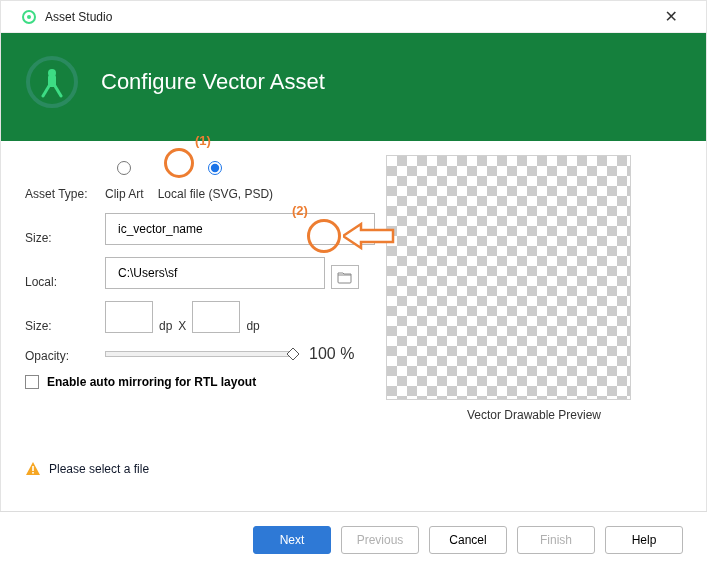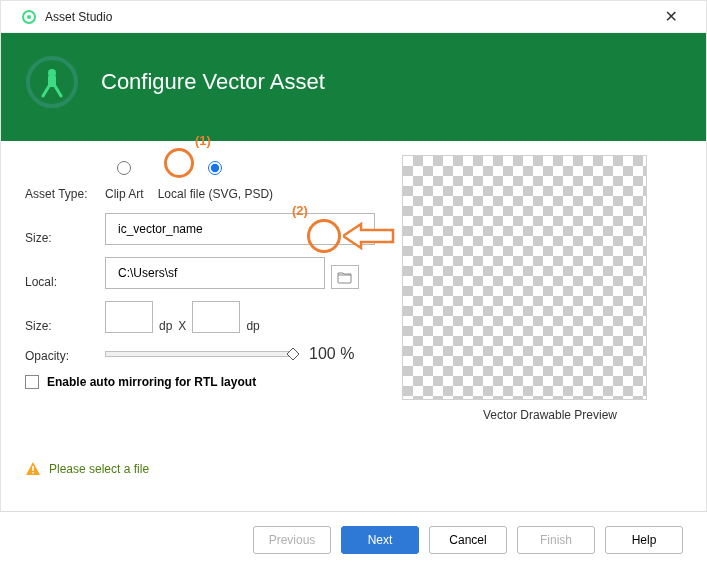--- a/index.html
+++ b/index.html
@@ -22,32 +22,32 @@
   .path-input { width: 220px; }
   .browse-btn { width: 28px; height: 24px; border: 1px solid #b8b8b8; background: #fff; margin-left: 6px; display: flex; align-items: center; justify-content: center; cursor: pointer; }
   .size-input { width: 48px; }
   .size-sep { margin: 0 6px; }
   .slider-wrap { display: flex; align-items: center; flex: 1; }
   .slider { flex: 1; max-width: 190px; height: 6px; background: #f0f0f0; border: 1px solid #c0c0c0; position: relative; margin-right: 14px; }
   .slider-thumb { position: absolute; right: -6px; top: -5px; width: 14px; height: 14px; }
   .opacity-val { font-size: 16px; min-width: 40px; }
   .checkbox-row { display: flex; align-items: center; gap: 8px; font-size: 12px; margin-top: 2px; font-weight: bold; }
   .checkbox { width: 14px; height: 14px; border: 1px solid #888; }
-  .preview { position: absolute; right: 8px; top: 14px; width: 296px; }
+  .preview { position: absolute; right: 24px; top: 14px; width: 296px; }
   .checker { width: 245px; height: 245px; background-image:
       linear-gradient(45deg, #ccc 25%, transparent 25%),
       linear-gradient(-45deg, #ccc 25%, transparent 25%),
       linear-gradient(45deg, transparent 75%, #ccc 75%),
       linear-gradient(-45deg, transparent 75%, #ccc 75%);
     background-size: 20px 20px;
     background-position: 0 0, 0 10px, 10px -10px, -10px 0px;
     border: 1px solid #d0d0d0;
   }
   .preview-label { text-align: center; font-size: 12px; margin-top: 8px; color: #333; }
-  .warning { position: absolute; left: 24px; bottom: 14px; display: flex; align-items: center; gap: 8px; font-size: 12px; color: #4d7c0f; }
+  .warning { position: absolute; left: 24px; bottom: 14px; display: flex; align-items: center; gap: 8px; font-size: 12px; color: #0f172a; }
   .footer { border-top: 1px solid #dcdcdc; padding: 14px 24px; display: flex; justify-content: flex-end; gap: 10px; clear: both; position: absolute; bottom: 0; left: 0; right: 0; background: #fff; }
   .btn { min-width: 78px; height: 28px; font-size: 12px; border: 1px solid #b8b8b8; background: #fff; border-radius: 3px; cursor: pointer; }
   .btn:disabled { color: #b0b0b0; cursor: default; }
   .btn.primary { background: #2e79d6; border-color: #2e79d6; color: #fff; }
   .annot-circle { position: absolute; border: 3px solid #ed7d31; border-radius: 50%; pointer-events: none; }
   .annot-text { position: absolute; color: #ed7d31; font-size: 13px; font-weight: 600; pointer-events: none; }
   .annot-arrow { position: absolute; pointer-events: none; }
 </style>
 </head>
 <body>
@@ -150,18 +150,18 @@
 
   <div class="annot-circle" style="left:306px; top:78px; width:34px; height:34px;"></div>
   <div class="annot-text" style="left:291px; top:62px;">(2)</div>
   <svg class="annot-arrow" style="left:342px; top:76px;" width="55" height="38">
     <polygon points="0,19 18,7 18,13 50,13 50,25 18,25 18,31" fill="#fff" stroke="#ed7d31" stroke-width="2.5" stroke-linejoin="miter"></polygon>
   </svg>
 
 </div>
 
 <div class="footer">
+  <button class="btn primary">Next</button>
   <button class="btn" disabled="">Previous</button>
-  <button class="btn primary">Next</button>
   <button class="btn">Cancel</button>
   <button class="btn" disabled="">Finish</button>
   <button class="btn">Help</button>
 </div>
 
 </body></html>

